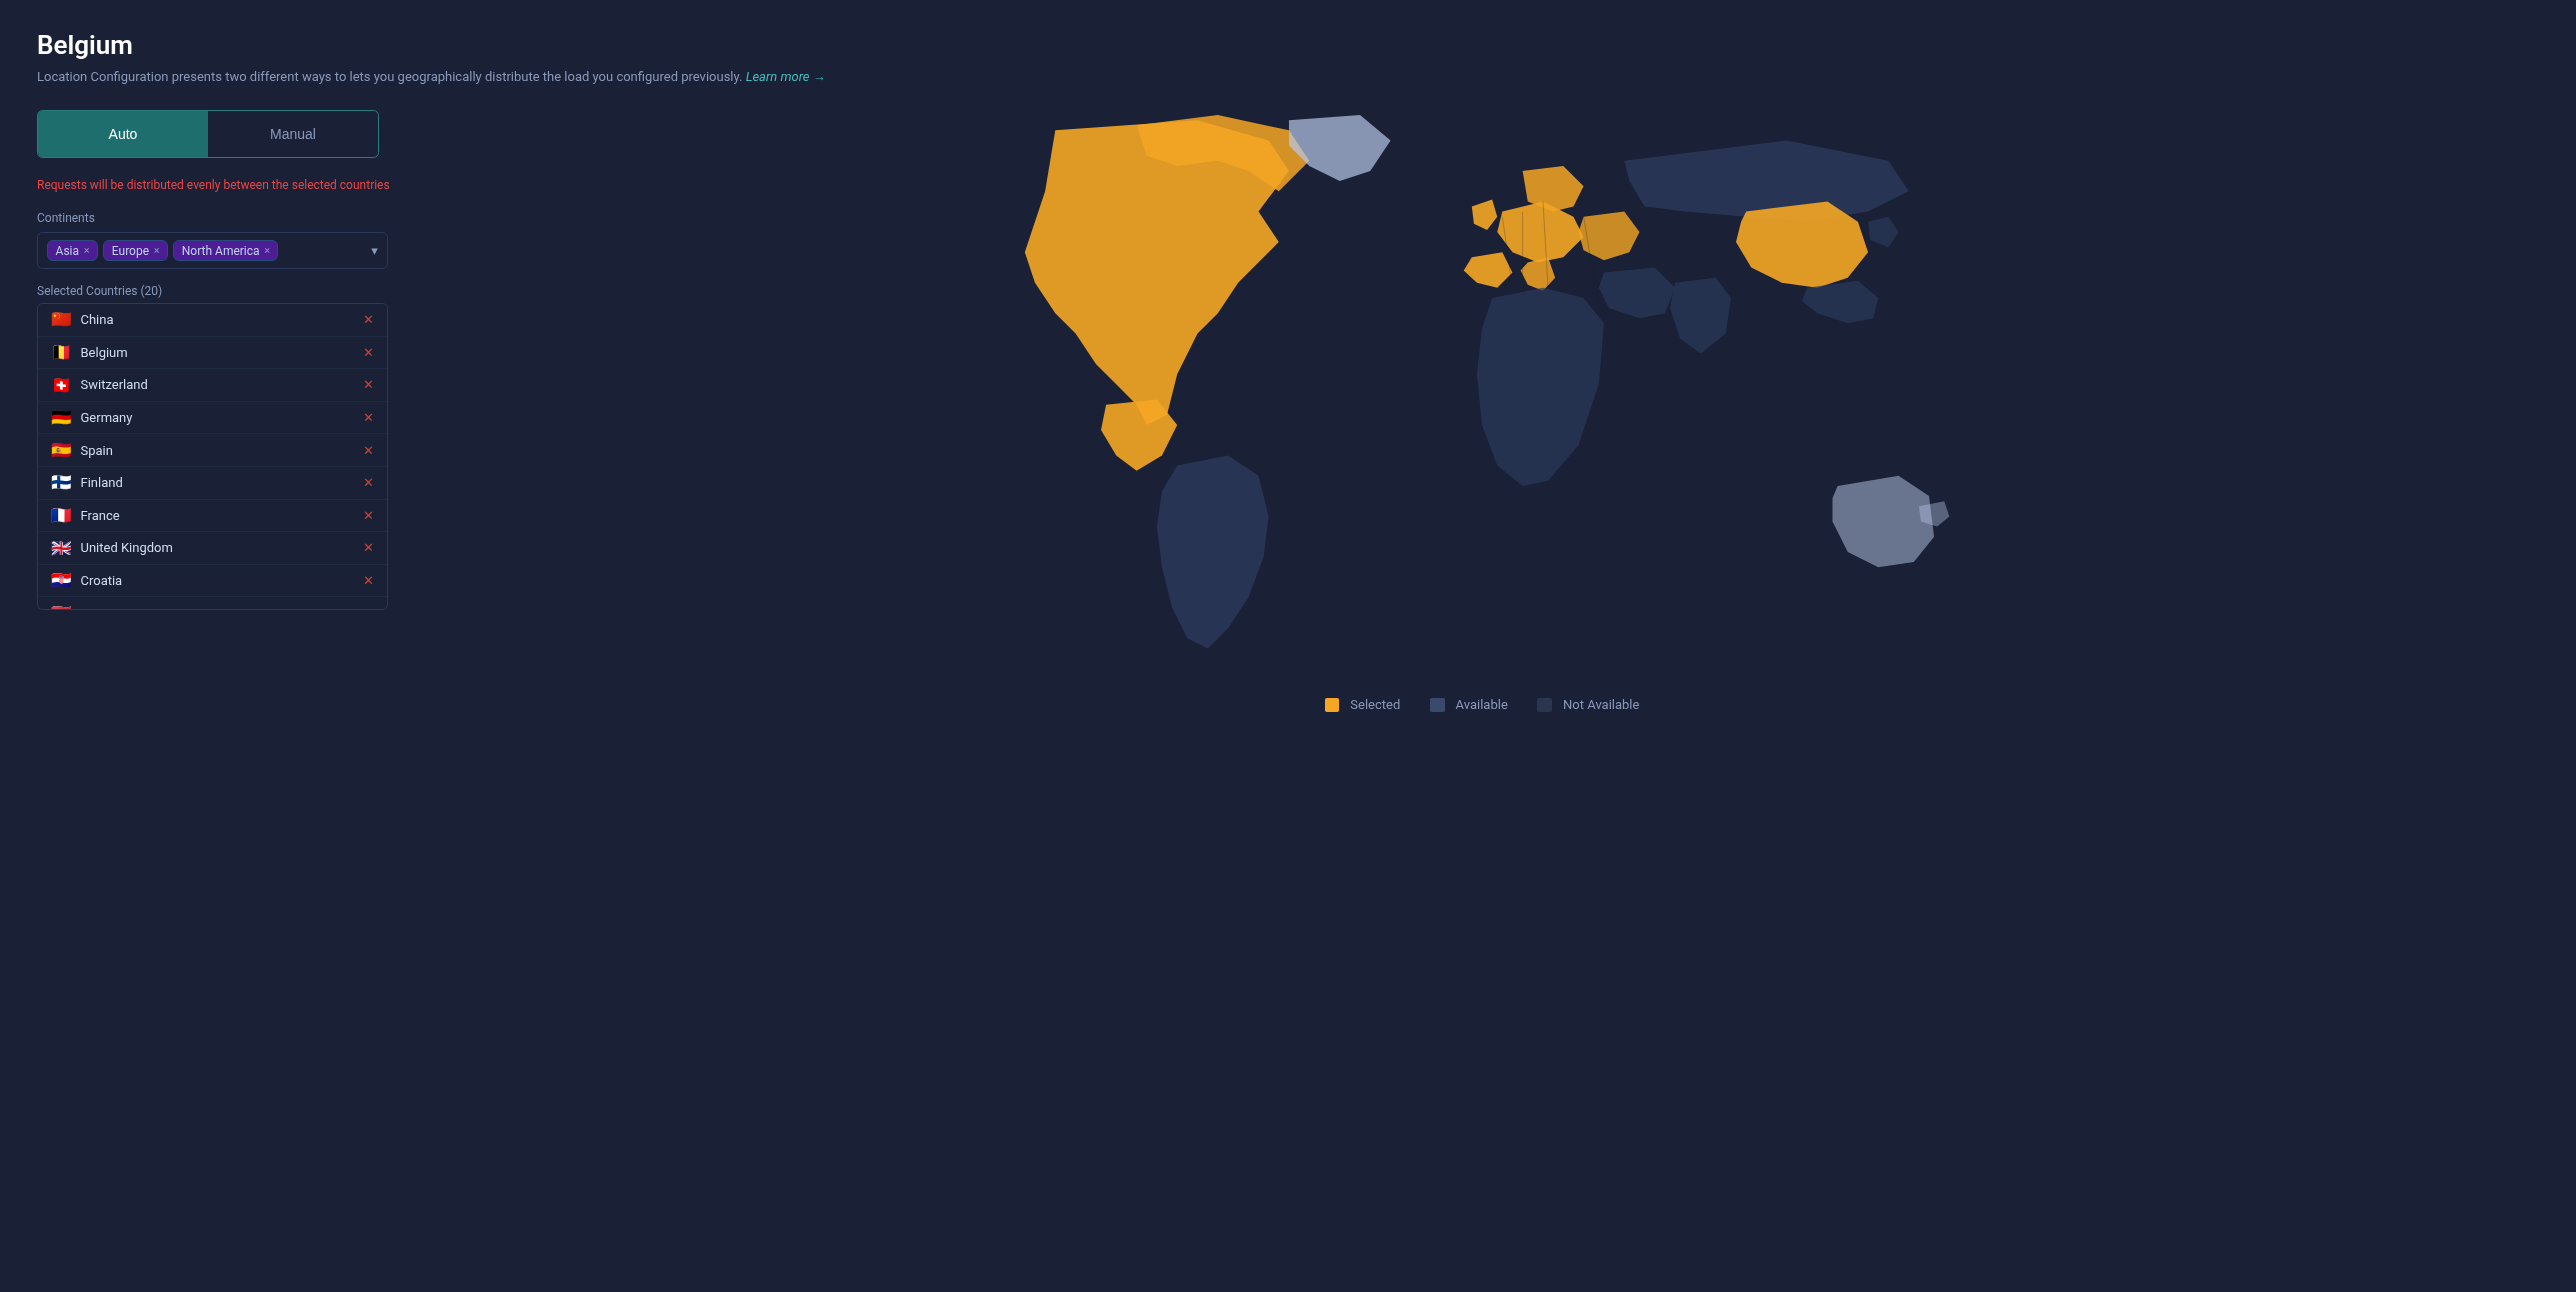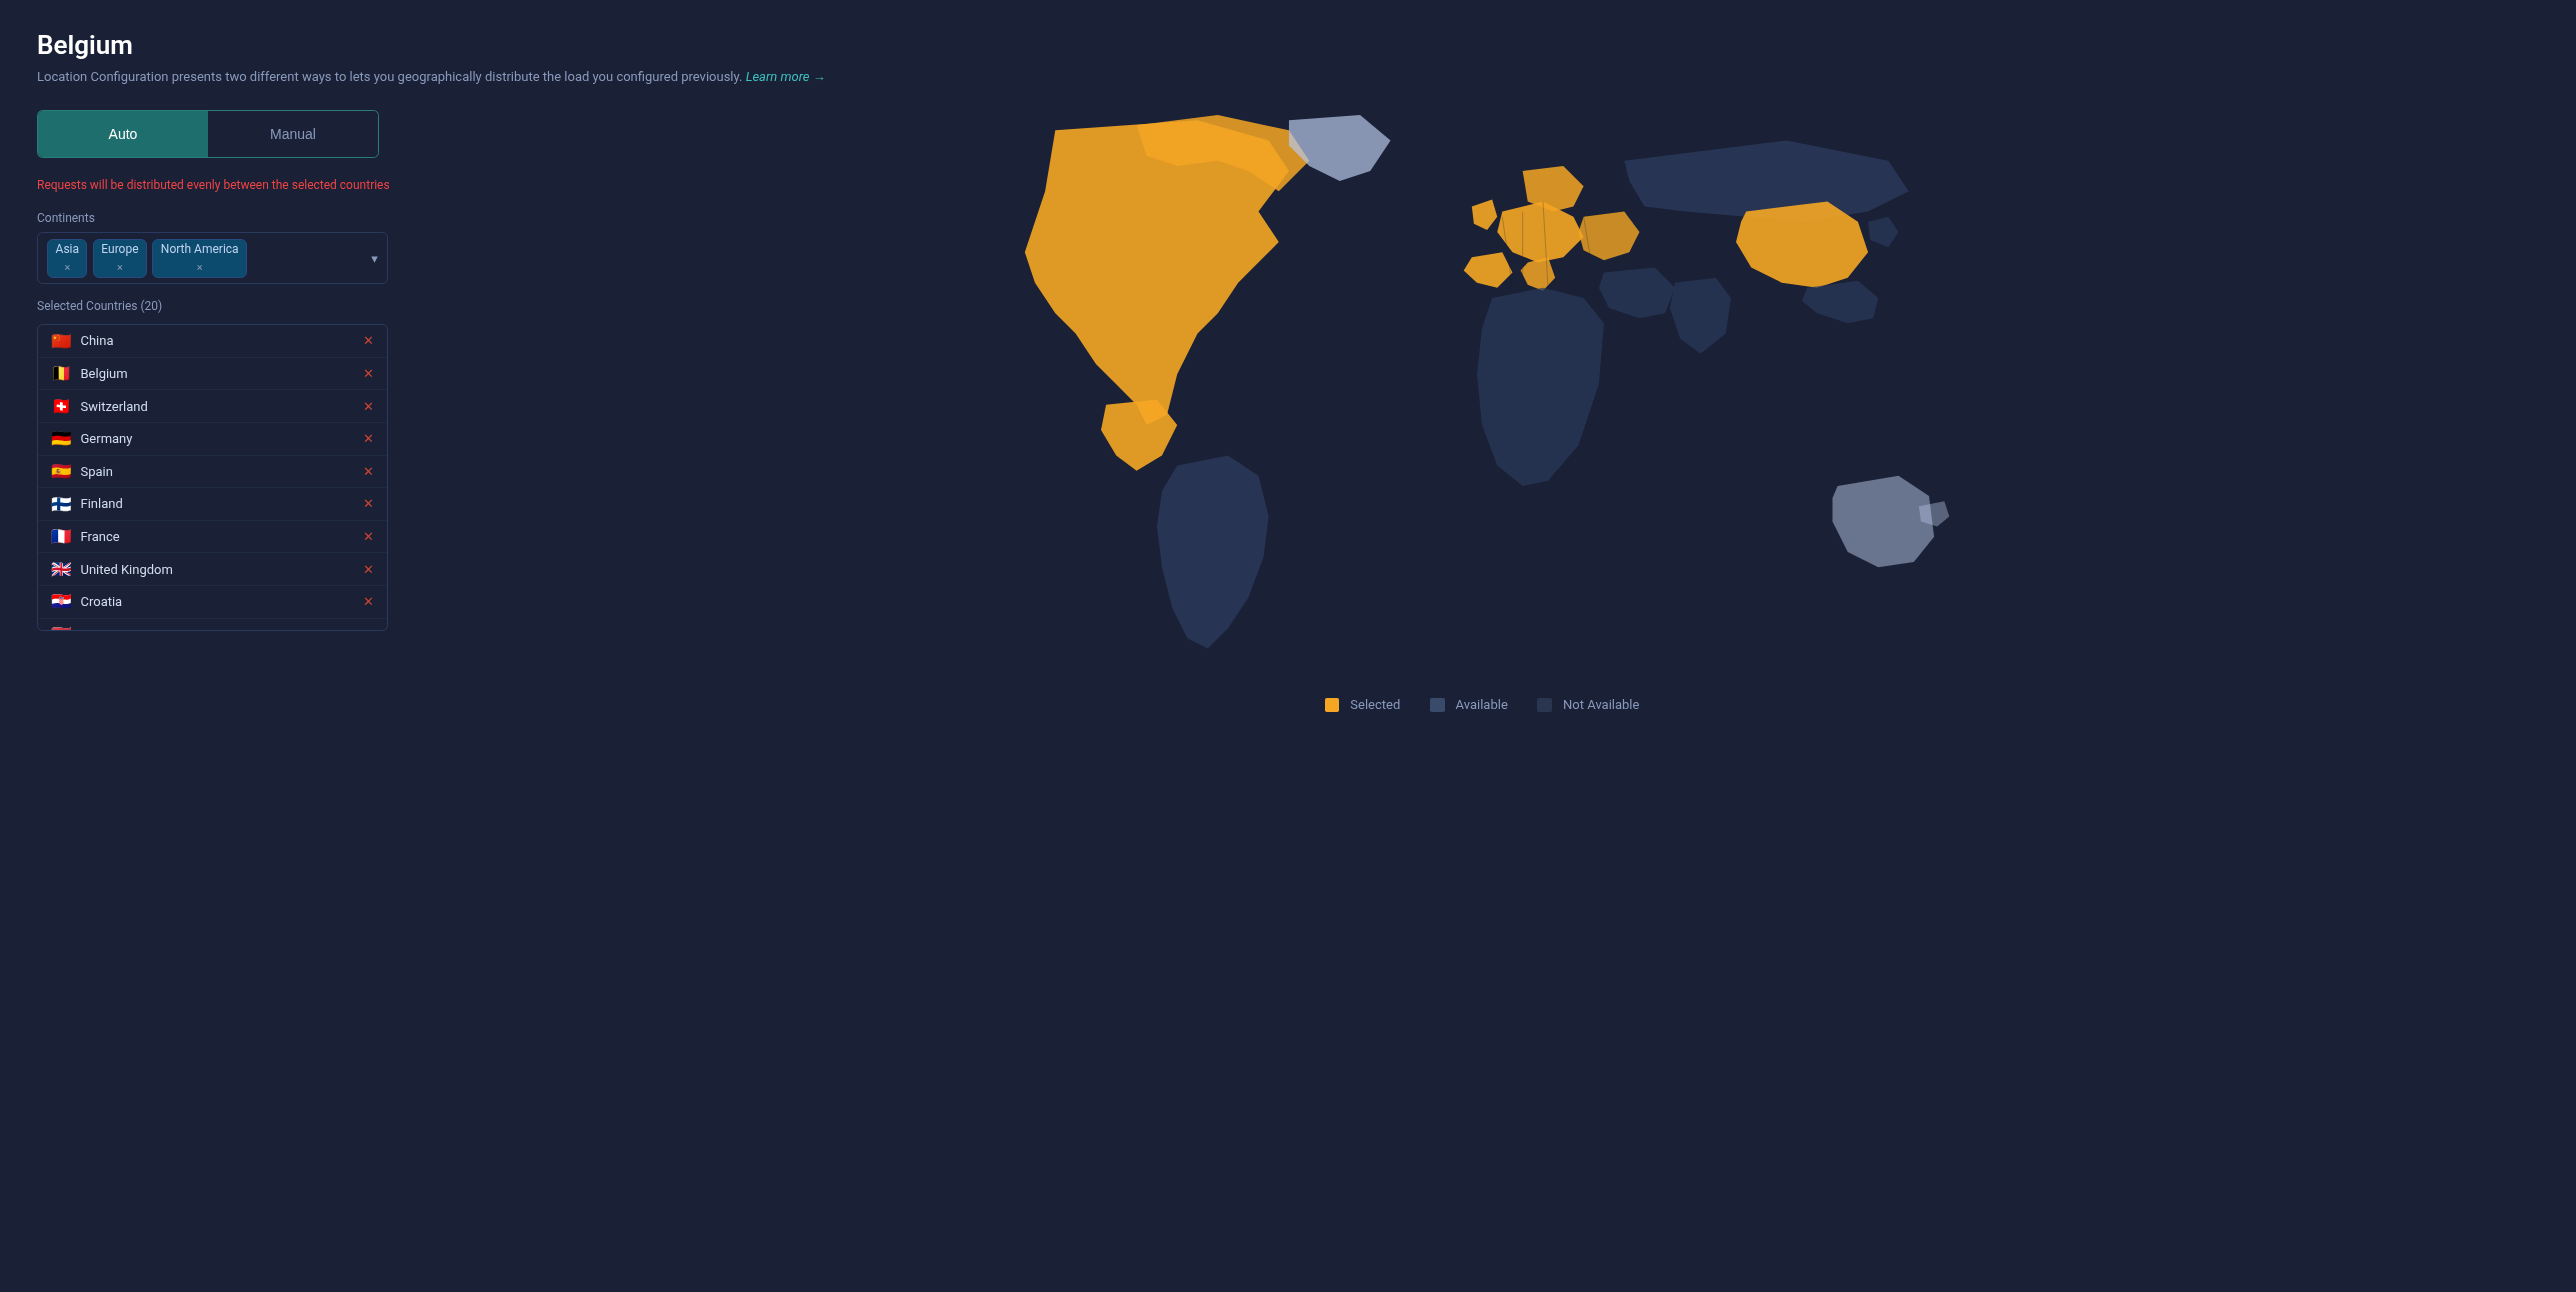--- a/index.html
+++ b/index.html
@@ -70,44 +70,43 @@
       padding: 5.5px 9.2px;
       width: 351px;
       min-height: 37px;
       background: transparent;
       margin-bottom: 14.8px;
     }
     .tag {
       display: flex;
       align-items: center;
       gap: 4.6px;
-      background: #0c4a6e;
+      background: #4c1d95;
       border: 0.9px solid #2a4a7f;
       border-radius: 6px;
       padding: 2.8px 7.4px;
       font-size: 12px;
       color: #c0d4f0;
-      flex-direction: column;
     }
     .tag-x {
       cursor: pointer;
       color: #8899bb;
       font-size: 11px;
     }
     .dropdown-arrow {
       margin-left: auto;
       color: #8899bb;
       font-size: 13px;
       cursor: pointer;
       padding-left: 5.5px;
     }
     .countries-header {
       font-size: 12px;
       color: #8899bb;
-      margin-bottom: 11px;
+      margin-bottom: 5px;
     }
     .countries-list {
       width: 351px;
       border: 1.4px solid #2a3a5c;
       border-radius: 5.5px;
       overflow: hidden;
       position: relative;
     }
     .countries-scroll {
       max-height: 305px;

